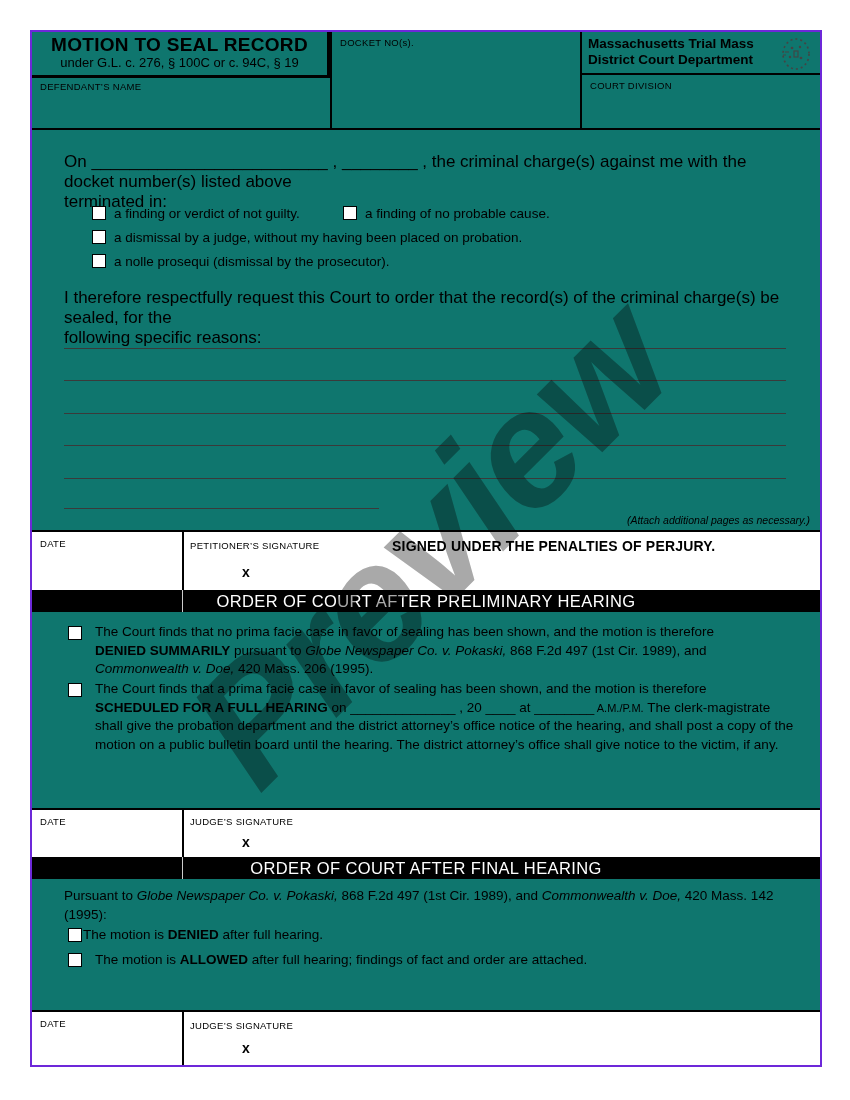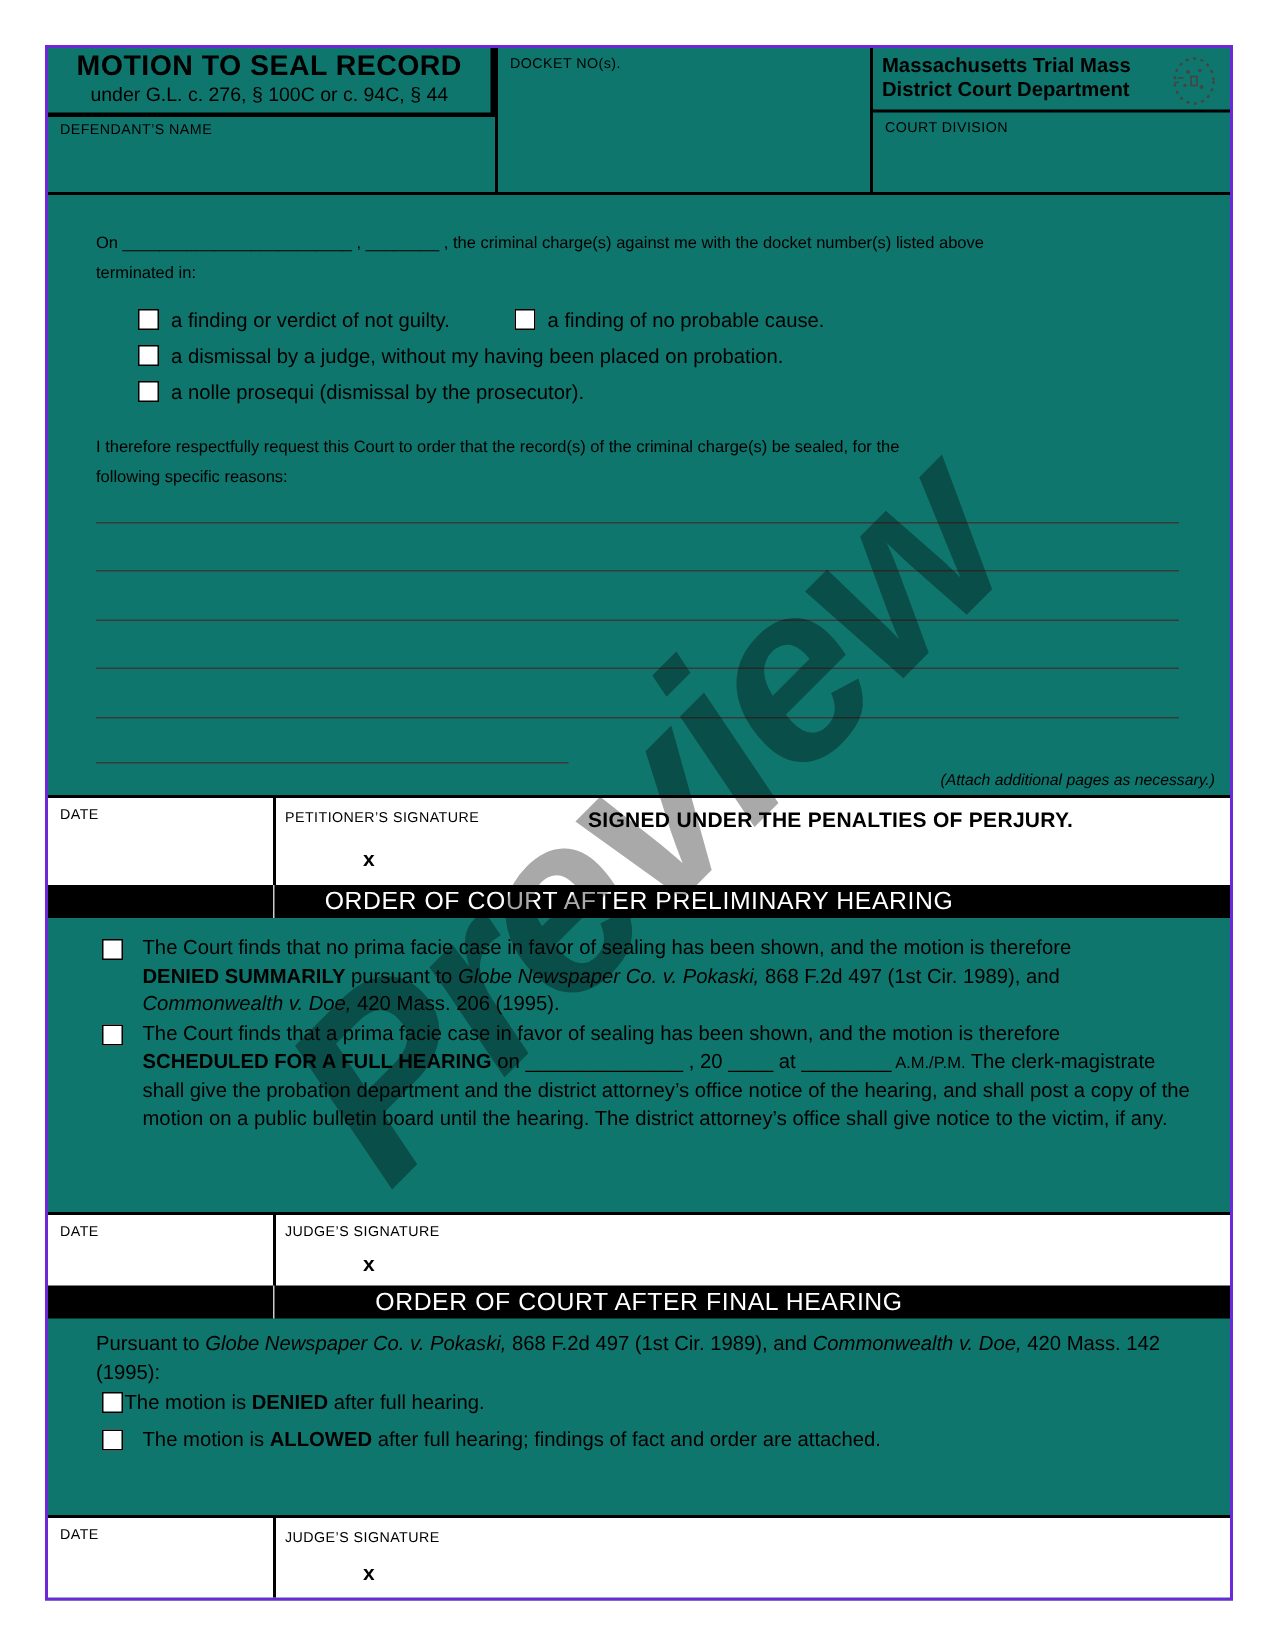--- a/index.html
+++ b/index.html
@@ -10,21 +10,21 @@
   
   .title-box{left:0;top:0;width:295px;height:41px;border-right:3px solid #000;border-bottom:3px solid #000;
              text-align:center;padding-top:2px;}
   .title{font-size:19px;font-weight:bold;letter-spacing:.3px;line-height:21px;}
   .subtitle{font-size:13px;line-height:15px;}
   .vline{width:2px;background:#000;}
   .hline{height:2px;background:#000;}
   .cell-label{font-size:9.5px;letter-spacing:.3px;}
   .court-name{left:556px;top:4px;width:190px;font-size:13.5px;font-weight:bold;line-height:16px;}
   
-  .para{font-size:11px;line-height:20px;}
+  .para{font-size:17px;line-height:20px;}
   .para-sm{font-size:13.5px;line-height:18.5px;}
   .cb{display:inline-block;width:12px;height:12px;border:1.5px solid #000;background:#fff;vertical-align:middle;}
   .opt-label{font-size:13.5px;}
   .wline{border-top:1px solid #3a3a3a;height:0;}
   .attach{font-size:10.5px;font-style:italic;}
   .b{font-weight:bold;}
   .i{font-style:italic;}
   .ampm{font-size:11px;}
   
   .sigrow{left:0;width:788px;border-top:2px solid #000;background:#fff;}
@@ -48,21 +48,21 @@
 <div class="page">
   <div class="form">
 
     <div class="abs vline" style="left:298px;top:0;height:96px;"></div>
     <div class="abs vline" style="left:548px;top:0;height:96px;"></div>
     <div class="abs hline" style="left:548px;top:41px;width:240px;"></div>
     <div class="abs hline" style="left:0;top:96px;width:788px;"></div>
 
     <div class="abs title-box">
       <div class="title">MOTION TO SEAL RECORD</div>
-      <div class="subtitle">under G.L. c. 276, § 100C or c. 94C, § 44</div>
+      <div class="subtitle">under G.L. c. 276, § 100C or c. 94C, § 19</div>
     </div>
 
     <div class="abs" style="left:300px;top:0;width:248px;height:116px;">
       <div class="cell-label" style="position:absolute;left:8px;top:5px;">DOCKET NO(s).</div>
     </div>
 
     <div class="abs" style="left:550px;top:0;width:238px;height:41px;">
       <div class="abs court-name" style="left:6px;top:4px;width:190px;">
         <div>Massachusetts Trial Mass</div>
         <div>District Court Department</div>

